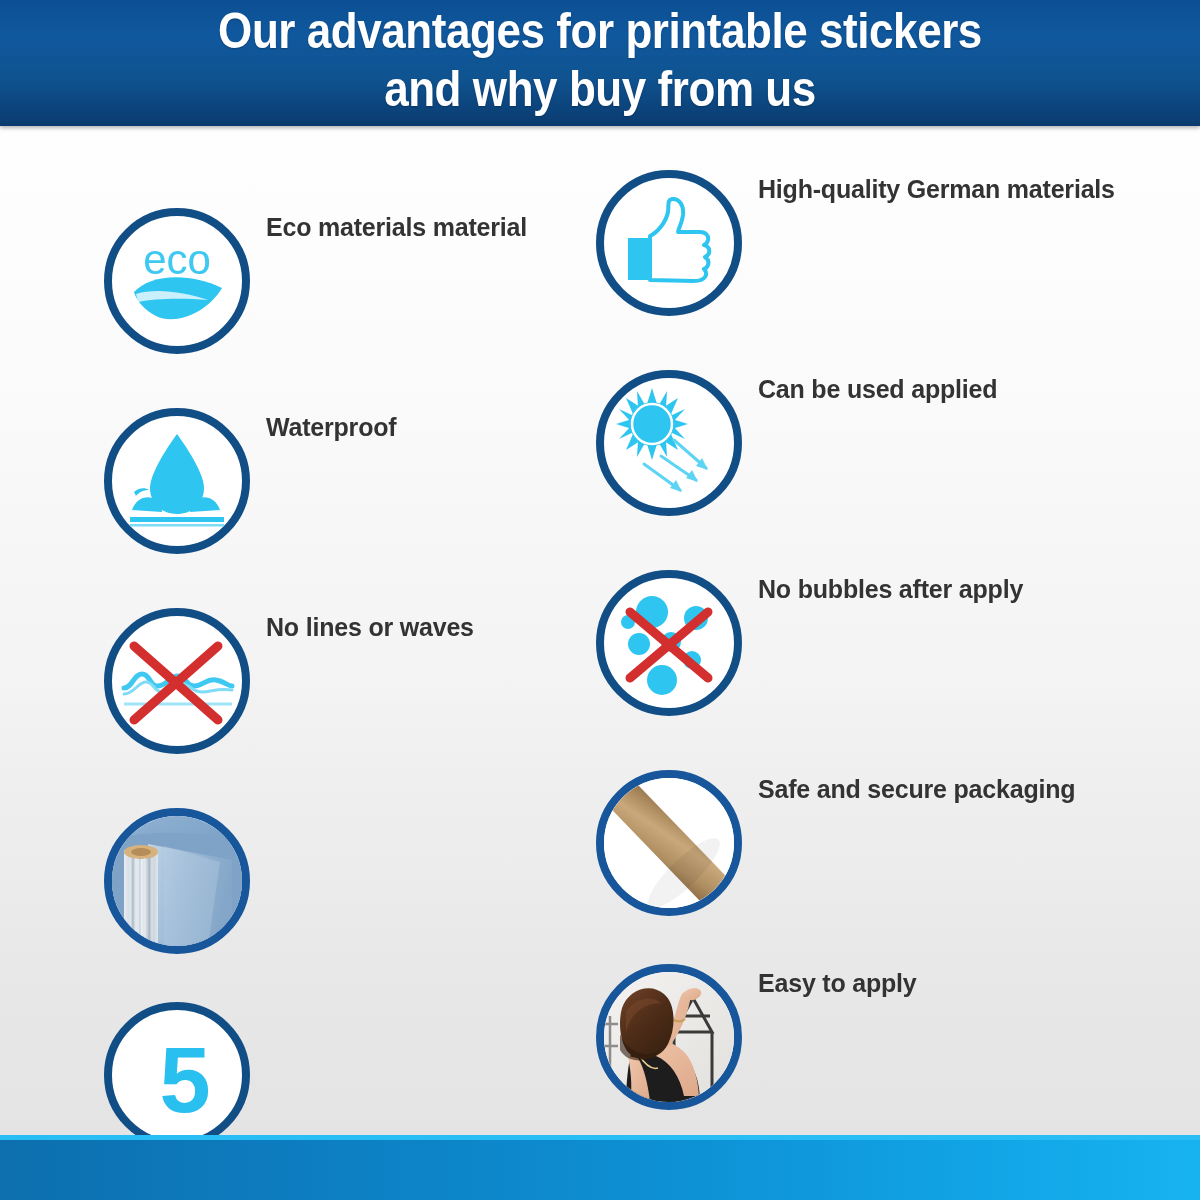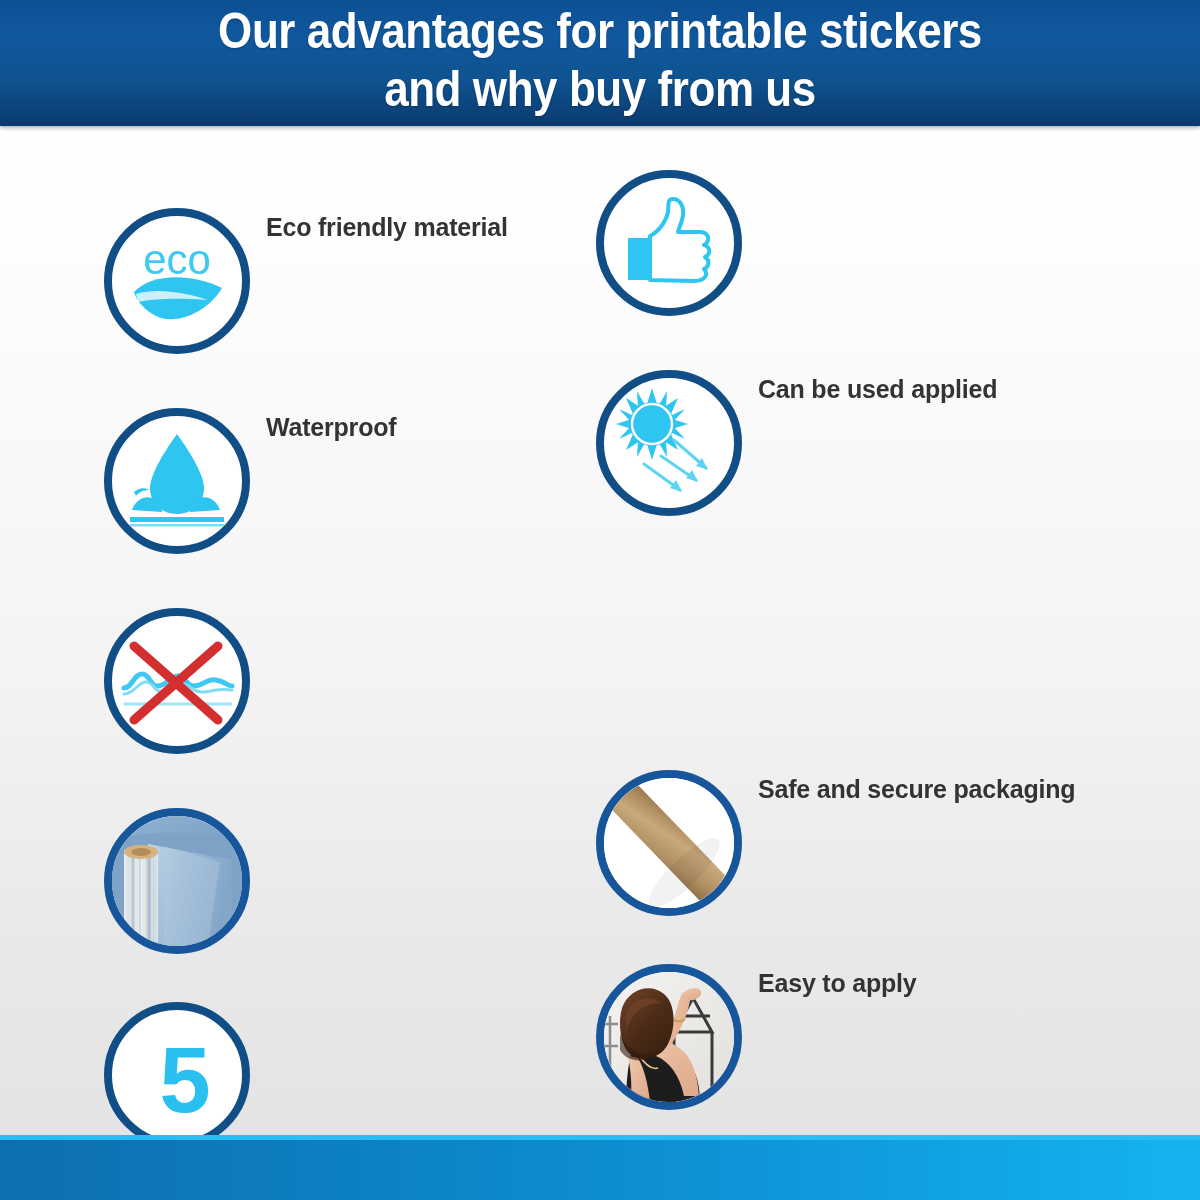--- a/index.html
+++ b/index.html
@@ -151,30 +151,31 @@
   <div class="features">
 
     <div class="feature col-left row-1">
       <div class="badge badge-ring">
         <svg viewBox="0 0 130 130">
           <text x="65" y="58" text-anchor="middle" fill="#3fc9f2" font-family="Liberation Sans, sans-serif" font-size="42">eco</text>
           <path d="M22 76 C38 58 78 56 110 72 C96 96 64 110 44 100 C33 94 25 86 22 76 Z" fill="#2ec5f0"></path>
           <path d="M24 78 C44 72 72 76 96 84 C72 82 44 82 26 86 Z" fill="#ffffff" opacity="0.75"></path>
         </svg>
       </div>
-      <div class="feature-label">Eco friendly material</div>
+      <div class="feature-label">Eco materials material</div>
     </div>
 
     <div class="feature col-right row-1">
       <div class="badge badge-ring">
         <svg viewBox="0 0 130 130">
           <rect x="24" y="60" width="20" height="42" fill="#2ec5f0"></rect>
           <path d="M46 102 L46 58 C54 54 62 44 64 34 C65 27 63 22 68 21 C75 20 80 27 79 37 C78 45 74 52 74 54 L96 54 C102 54 105 58 104 62 C103 66 100 67 100 67 C104 68 106 71 105 75 C104 78 101 79 101 79 C104 81 105 84 104 87 C103 90 100 91 100 91 C102 93 103 96 101 99 C99 102 95 103 90 103 Z" fill="none" stroke="#2ec5f0" stroke-width="4" stroke-linejoin="round"></path>
         </svg>
       </div>
+      <div class="feature-label">High-quality German materials</div>
     </div>
 
     <div class="feature col-left row-2">
       <div class="badge badge-ring">
         <svg viewBox="0 0 130 130">
           <path d="M65 18 C65 18 92 54 92 72 C92 88 80 98 65 98 C50 98 38 88 38 72 C38 54 65 18 65 18 Z" fill="#2ec5f0"></path>
           <path d="M22 76 C26 72 33 71 37 74 C32 74 27 76 24 80 Z" fill="#2ec5f0"></path>
           <path d="M20 94 C24 82 36 78 44 84 C48 87 50 92 50 96 Z" fill="#2ec5f0"></path>
           <path d="M108 94 C104 82 92 78 84 84 C80 87 78 92 78 96 Z" fill="#2ec5f0"></path>
           <rect x="18" y="101" width="94" height="5" fill="#2ec5f0"></rect>
@@ -230,22 +231,43 @@
         <svg viewBox="0 0 130 130">
           <path d="M12 72 C20 72 22 58 30 58 C38 58 38 70 45 70 C55 70 58 60 66 60 C74 60 74 70 82 70 C92 70 94 62 104 64 C112 65 116 70 120 70" fill="none" stroke="#3fc9f2" stroke-width="5" stroke-linecap="round"></path>
           <path d="M12 78 C22 78 26 66 34 66 C42 66 42 76 50 76 C60 76 62 68 70 68 C78 68 80 76 90 76 C100 76 104 72 120 74" fill="none" stroke="#7fdcf6" stroke-width="3" stroke-linecap="round"></path>
           <line x1="12" y1="88" x2="120" y2="88" stroke="#9fe4f8" stroke-width="3"></line>
           <g stroke="#d32f2f" stroke-width="9" stroke-linecap="round">
             <line x1="22" y1="30" x2="106" y2="104"></line>
             <line x1="106" y1="30" x2="22" y2="104"></line>
           </g>
         </svg>
       </div>
-    </div>
-
+      <div class="feature-label">No lines or waves</div>
+    </div>
+
+    <div class="feature col-right row-3">
+      <div class="badge badge-ring">
+        <svg viewBox="0 0 130 130">
+          <g fill="#2ec5f0">
+            <circle cx="48" cy="34" r="16"></circle>
+            <circle cx="92" cy="40" r="12"></circle>
+            <circle cx="24" cy="44" r="7"></circle>
+            <circle cx="35" cy="66" r="11"></circle>
+            <circle cx="67" cy="64" r="10"></circle>
+            <circle cx="88" cy="82" r="9"></circle>
+            <circle cx="58" cy="102" r="15"></circle>
+          </g>
+          <g stroke="#d32f2f" stroke-width="9" stroke-linecap="round">
+            <line x1="26" y1="34" x2="104" y2="100"></line>
+            <line x1="104" y1="34" x2="26" y2="100"></line>
+          </g>
+        </svg>
+      </div>
+      <div class="feature-label">No bubbles after apply</div>
+    </div>
 
     <div class="feature col-left row-4">
       <div class="badge badge-photo">
         <svg viewBox="0 0 130 130" preserveAspectRatio="xMidYMid slice">
           <defs>
             <linearGradient id="tpBg" x1="0" y1="0" x2="0.4" y2="1">
               <stop offset="0%" stop-color="#93b4d4"></stop>
               <stop offset="40%" stop-color="#7ea4c8"></stop>
               <stop offset="100%" stop-color="#6f96bd"></stop>
             </linearGradient>

